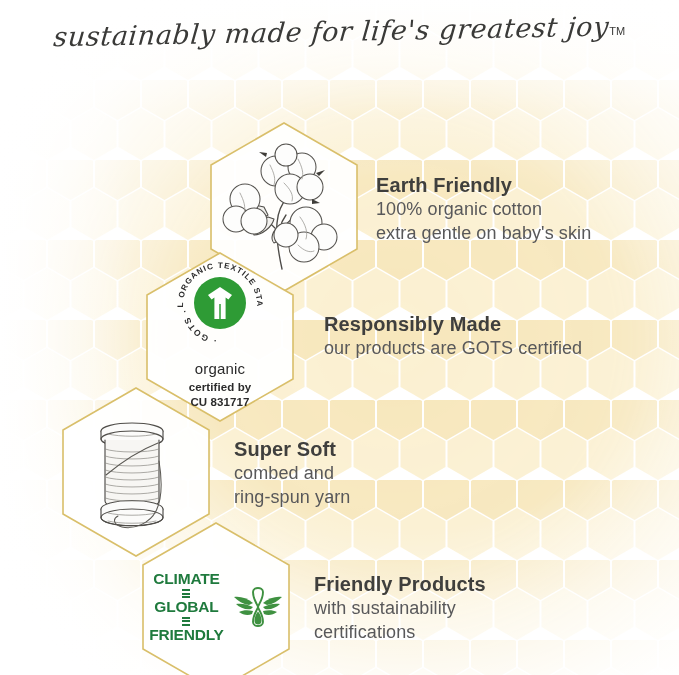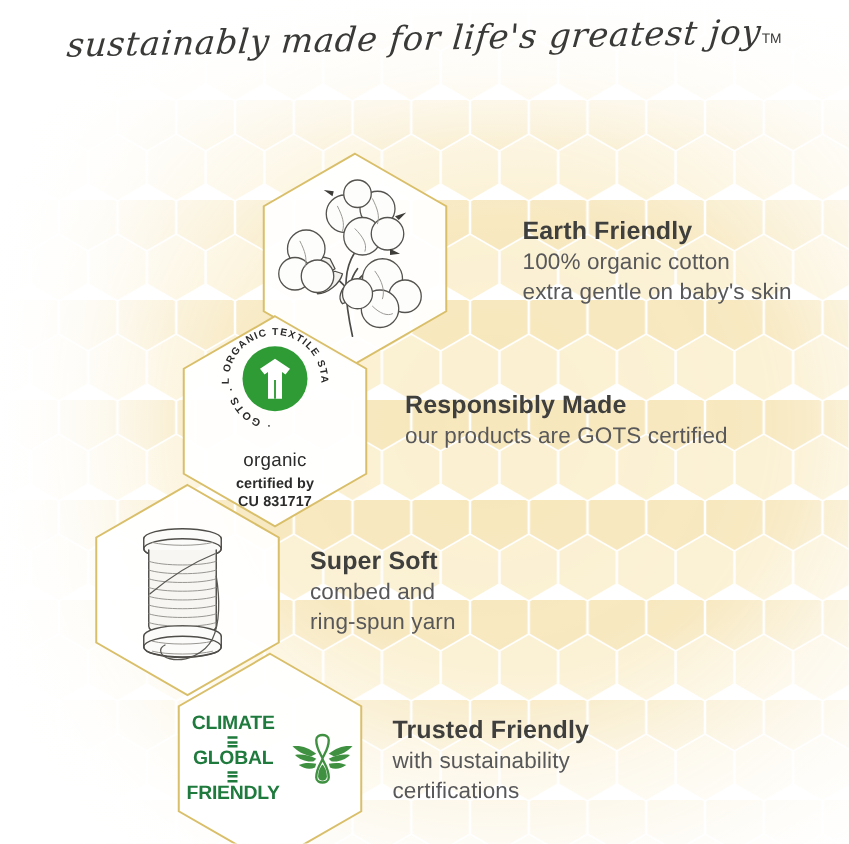--- a/index.html
+++ b/index.html
@@ -102,27 +102,27 @@
   .feature-line {
     font-size: 18px;
     font-weight: 400;
     color: #58585a;
     line-height: 1.32;
     letter-spacing: 0.1px;
     white-space: nowrap;
   }
 
   
-  #feature-earth      { top: 120px; left: 206px; gap: 42px; }
+  #feature-earth      { top: 120px; left: 206px; }
   #feature-earth .feature-text { margin-left: 14px; margin-top: 4px; }
 
   #feature-responsible{ top: 250px; left: 142px; }
   #feature-responsible .feature-text { margin-left: 26px; margin-top: -2px; }
 
-  #feature-soft       { top: 385px; left: 72px; }
+  #feature-soft       { top: 385px; left: 58px; }
   #feature-soft .feature-text { margin-left: 20px; margin-top: 2px; }
 
   #feature-trusted    { top: 520px; left: 138px; }
   #feature-trusted .feature-text { margin-left: 20px; margin-top: 2px; }
 
   
   .gots-wrap {
     display: flex;
     flex-direction: column;
     align-items: center;
@@ -399,19 +399,19 @@
                        C30 3 27 2 25 2 C23 2 20 3 20 6 Z"></path>
             </g>
 
             <path d="M21.5 35 C21.5 29 25 25.5 25 25.5 C25 25.5 28.5 29 28.5 35
                      C28.5 37.6 26.6 38.5 25 38.5 C23.4 38.5 21.5 37.6 21.5 35 Z" fill="#3f9141"></path>
           </svg>
         </div>
       </div>
     </div>
     <div class="feature-text">
-      <div class="feature-title">Trusted Friendly</div>
+      <div class="feature-title">Friendly Products</div>
       <div class="feature-line">with sustainability</div>
       <div class="feature-line">certifications</div>
     </div>
   </div>
 
 </div>
 
 </body></html>

